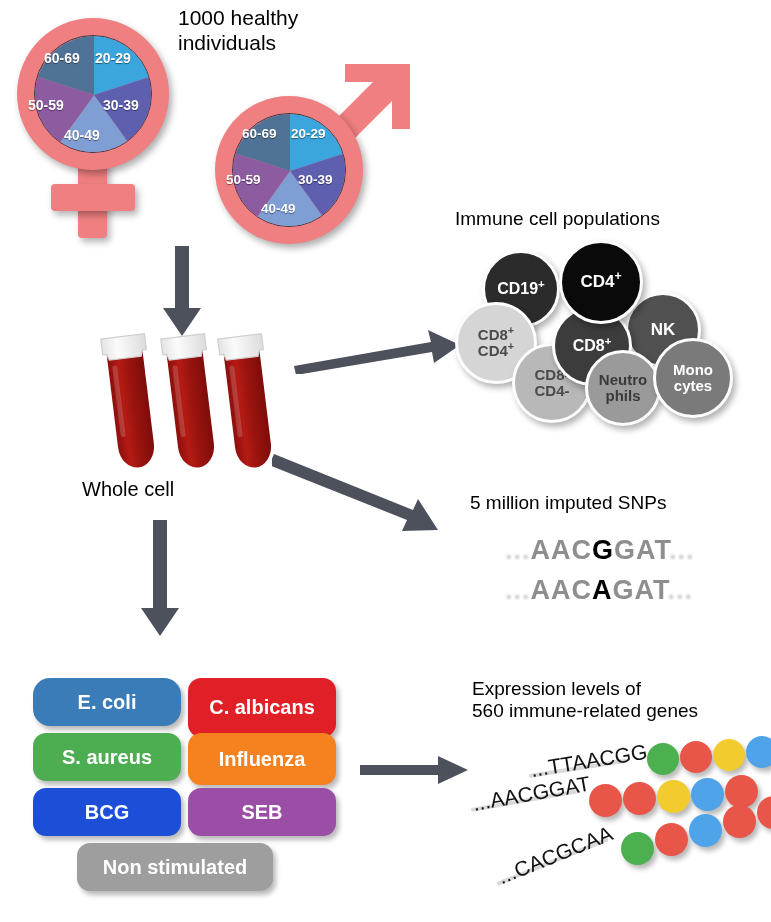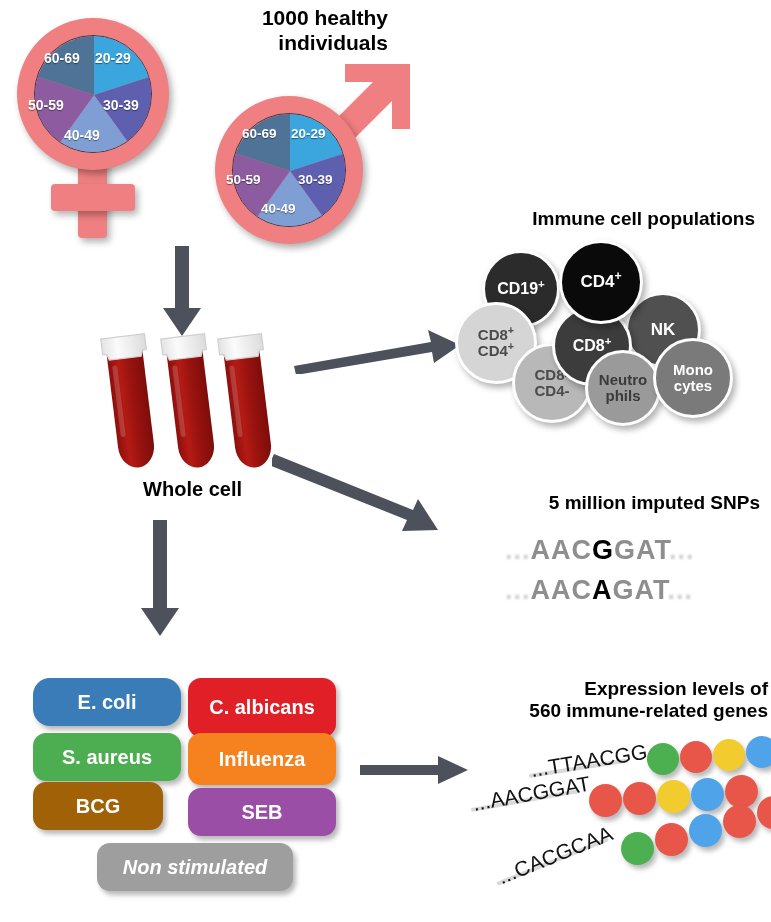--- a/index.html
+++ b/index.html
@@ -1,20 +1,20 @@
 <!DOCTYPE html>
 <html><head>
 <meta charset="utf-8">
 <style>
   html,body{margin:0;padding:0;background:#ffffff;}
   body{width:771px;height:922px;position:relative;overflow:hidden;
        font-family:"Liberation Sans","DejaVu Sans",sans-serif;}
   .stage{position:absolute;inset:0;width:771px;height:922px;}
 
-  .lbl{position:absolute;font-weight:bold;color:#000;text-align:right;line-height:1.18;}
+  .lbl{position:absolute;font-weight:normal;color:#000;text-align:left;line-height:1.18;}
 
   
   .sym{position:absolute;}
   .ring{position:absolute;border-radius:50%;background:#ef7f81;
         box-shadow:3px 4px 7px rgba(0,0,0,.32);}
   .pie{position:absolute;border-radius:50%;overflow:hidden;
        border:1.5px solid #3b3b46;box-sizing:border-box;}
   .pie svg{display:block;}
   .fbar{position:absolute;background:#ef7f81;box-shadow:3px 4px 7px rgba(0,0,0,.30);}
   .marrow{position:absolute;}
@@ -217,23 +217,23 @@
 
   <div class="snp" style="left:505px;top:575px;font-size:27px;letter-spacing:1px;">
     <span class="dots">...</span><span class="mid">AAC</span><span class="hit">A</span><span class="mid">GAT</span><span class="dots">...</span>
   </div>
 
   <div style="position:absolute;left:33px;top:678px;width:310px;height:215px;">
     <div class="stim" style="left:0px;top:0px;width:148px;height:48px;background:#3a7cb8;font-size:20px;border-radius:17px;">E. coli</div>
     <div class="stim" style="left:155px;top:0px;width:148px;height:59px;background:#e02026;font-size:20px;">C. albicans</div>
     <div class="stim" style="left:0px;top:55px;width:148px;height:48px;background:#4cae50;font-size:20px;">S. aureus</div>
     <div class="stim" style="left:155px;top:55px;width:148px;height:52px;background:#f5821f;font-size:20px;">Influenza</div>
-    <div class="stim" style="left:0px;top:104px;width:130px;height:48px;background:#a16207;font-size:20px;">BCG</div>
+    <div class="stim" style="left:0px;top:110px;width:148px;height:48px;background:#1d4ed8;font-size:20px;">BCG</div>
     <div class="stim" style="left:155px;top:110px;width:148px;height:48px;background:#9b4ea5;font-size:20px;">SEB</div>
-    <div class="stim" style="left:64px;top:165px;width:196px;height:48px;background:#9e9e9e;font-size:20px;font-style:italic;">Non stimulated</div>
+    <div class="stim" style="left:44px;top:165px;width:196px;height:48px;background:#9e9e9e;font-size:20px;">Non stimulated</div>
   </div>
 
   <div class="arrow" style="left:360px;top:756px;width:110px;height:30px;">
     <svg width="110" height="30" viewBox="0 0 110 30">
       <path d="M0 9 H78 V0 L108 14 L78 28 V19 H0 Z" fill="#4c515c"></path>
     </svg>
   </div>
 
   <div class="lbl" style="left:472px;top:678px;width:296px;font-size:19px;">
     <div>Expression levels of</div>

